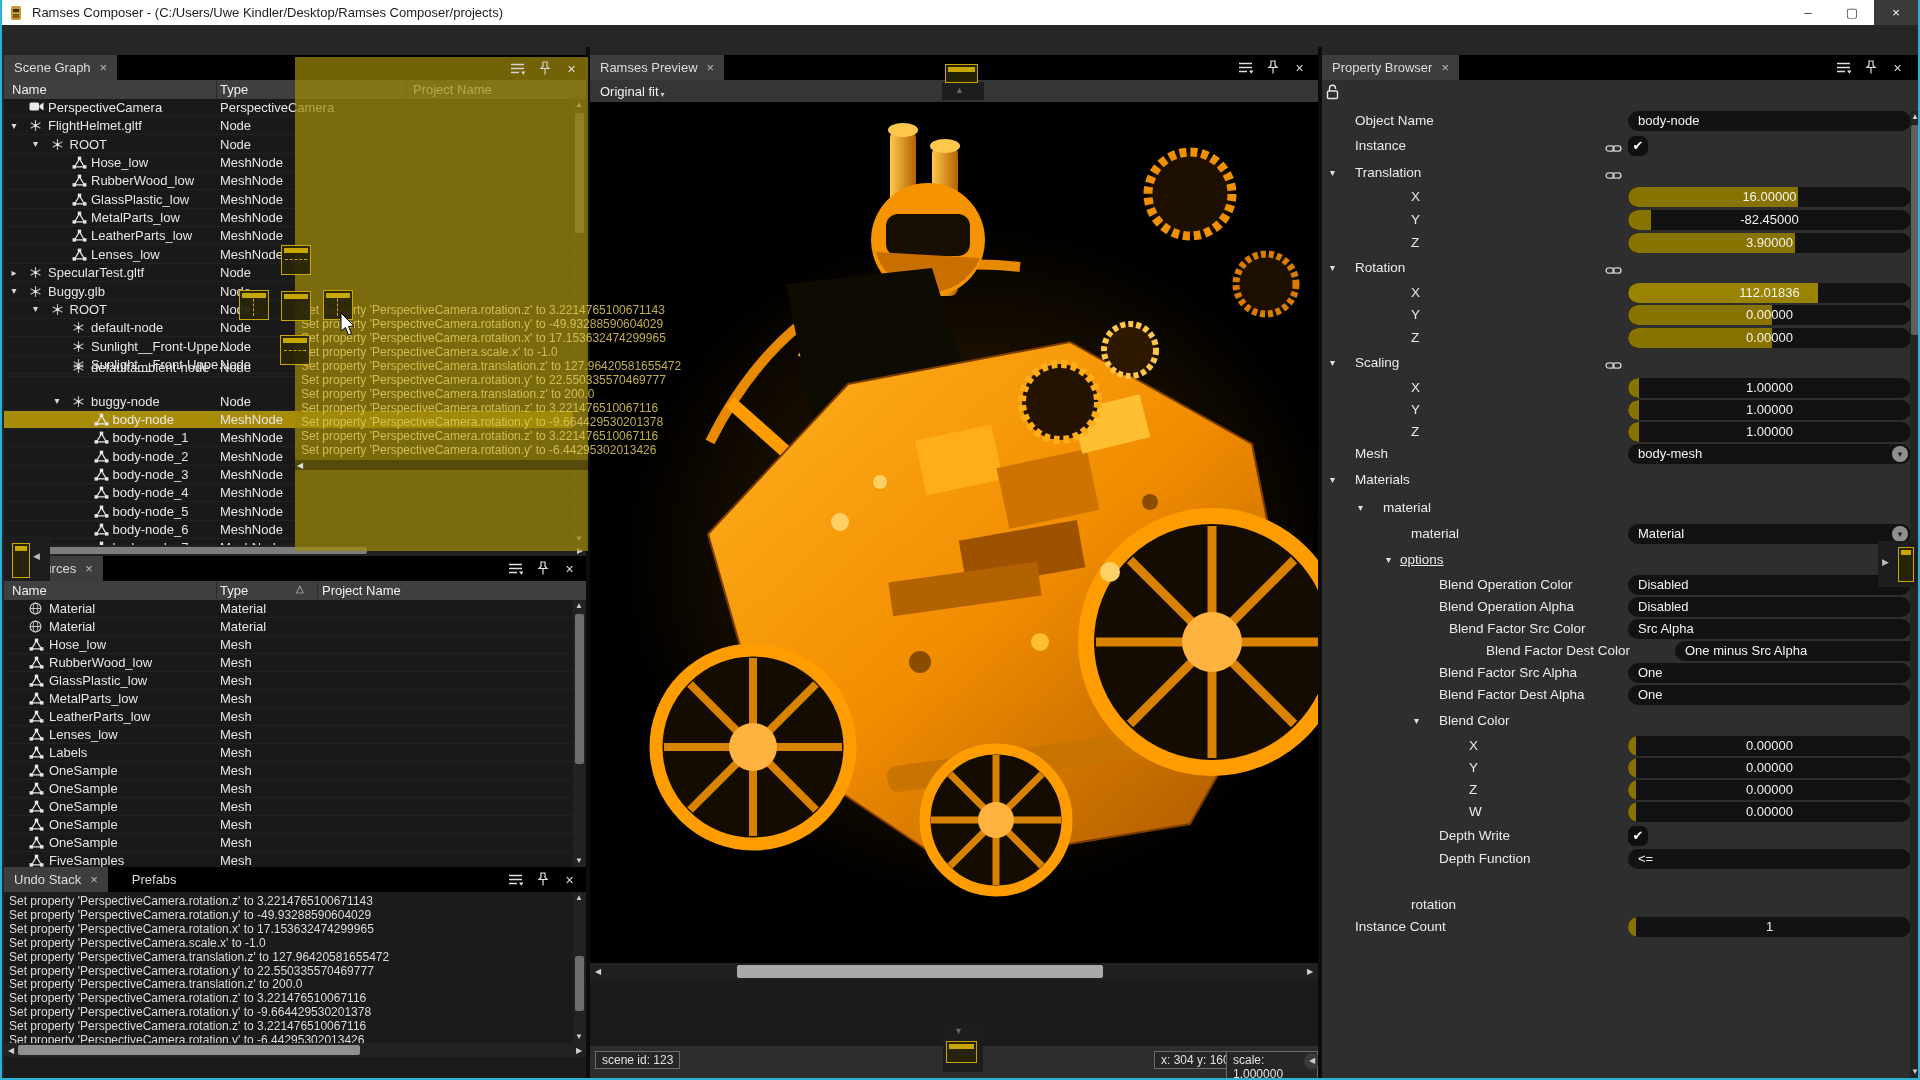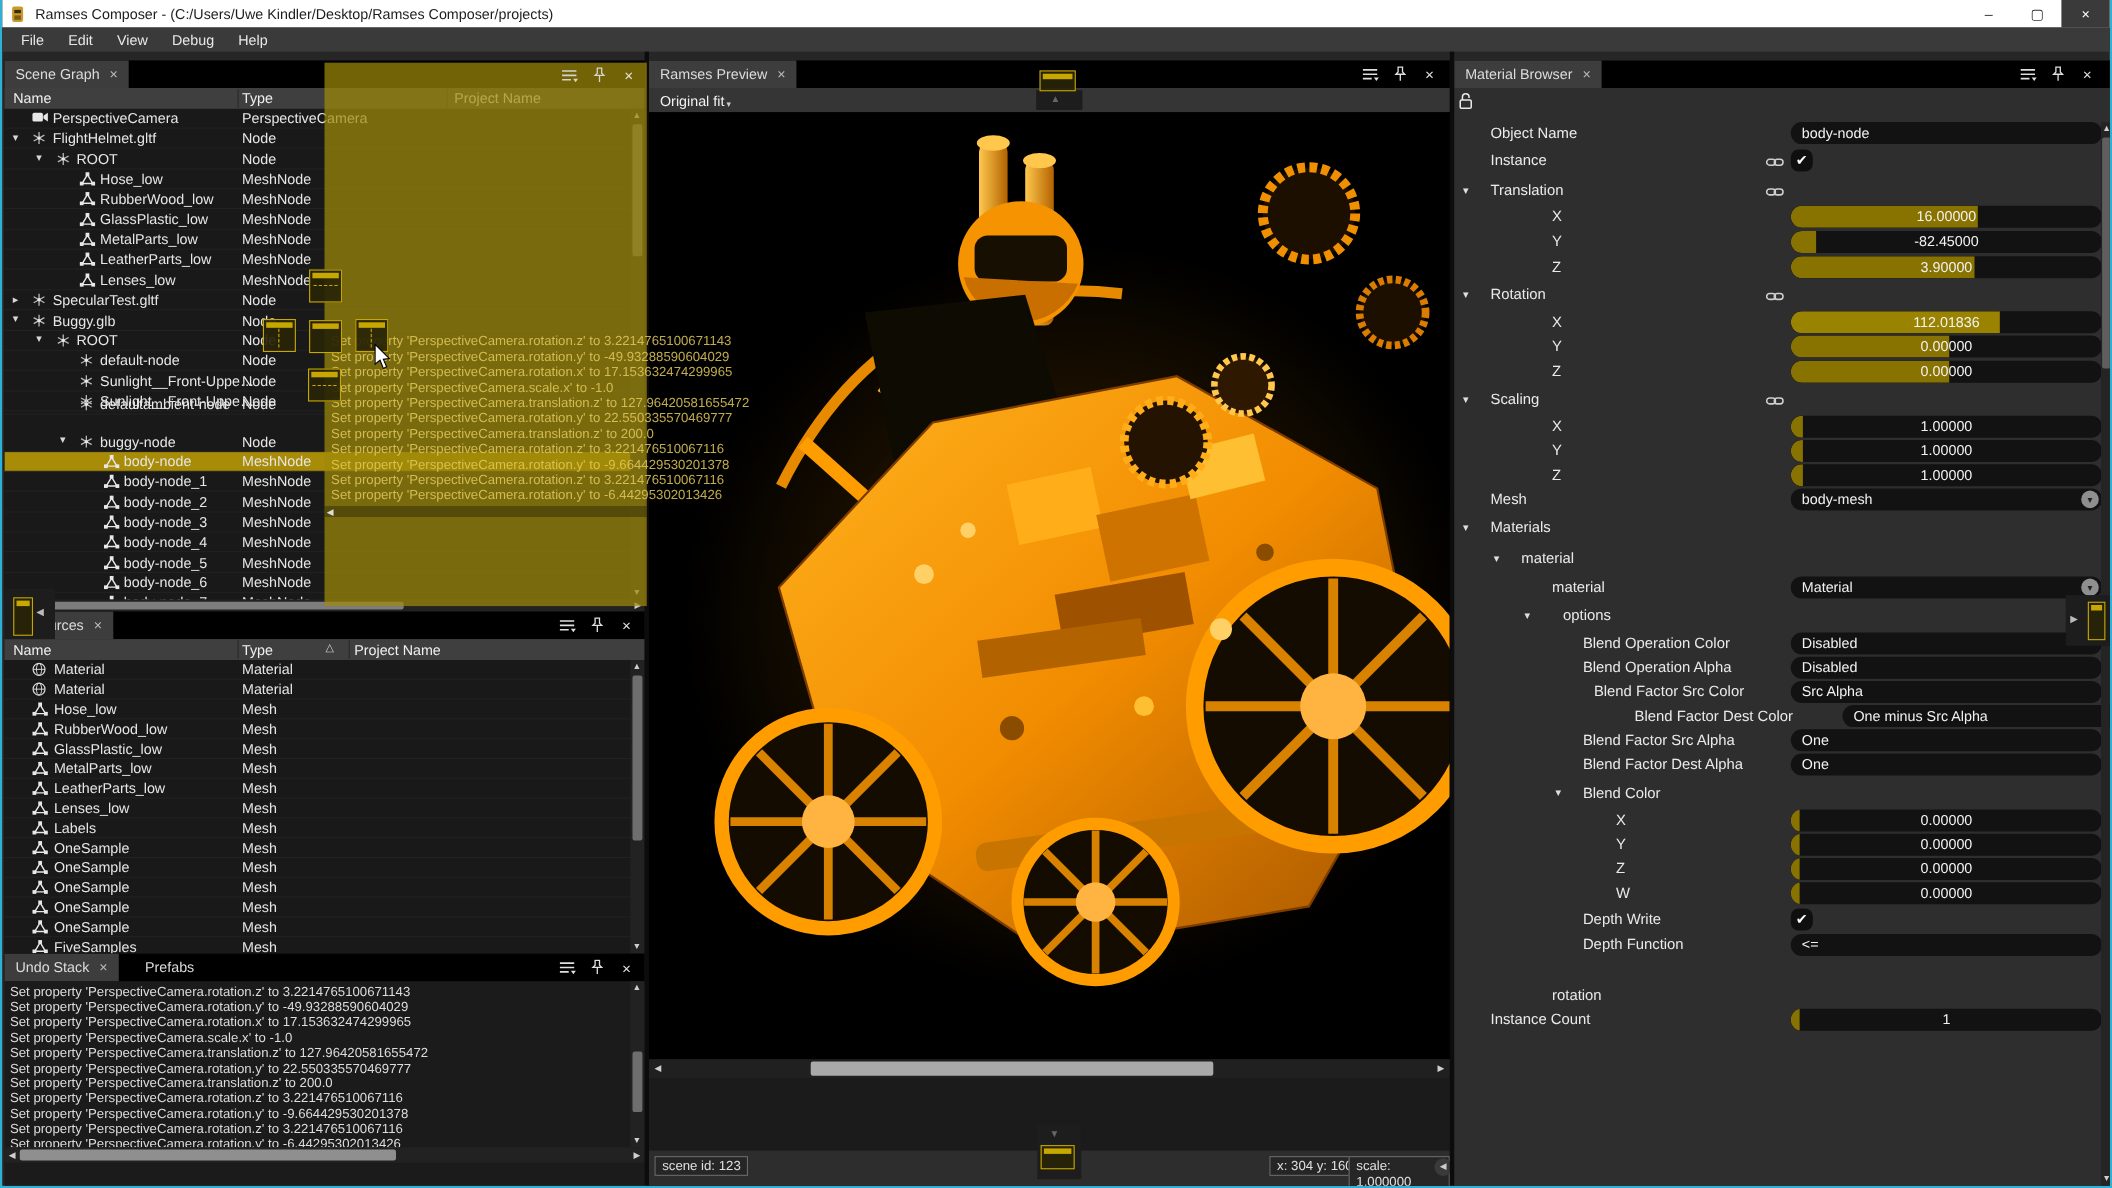--- a/index.html
+++ b/index.html
@@ -83,27 +83,20 @@
         <rect x="5" y="9" width="6" height="4" fill="#7a5c14"></rect>
       </svg>
     <span id="title-text">Ramses Composer -  (C:/Users/Uwe Kindler/Desktop/Ramses Composer/projects)</span>
     <div id="win-controls">
       <div class="winbtn">–</div>
       <div class="winbtn">▢</div>
       <div class="winbtn close">×</div>
     </div>
   </div>
 
-  <div class="abs" id="menubar">
-      <div class="menu-item">File</div>
-      <div class="menu-item">Edit</div>
-      <div class="menu-item">View</div>
-      <div class="menu-item">Debug</div>
-      <div class="menu-item">Help</div>
-    </div>
 
   <div class="abs" style="left:2px;top:55px;width:582px;height:501px;background:#191919;">
     <div class="tabbar">
       <div class="tab active">
         <span>Scene Graph</span>
           <span class="tclose">×</span>
       </div>
     </div>
     <div class="colhdr" style="top:25px;">
       <span style="left:8px">Name</span>
@@ -861,21 +854,21 @@
       <span class="status-box" style="left:5px">scene id: 123</span>
       <span class="status-box" style="left:564px">x: 304 y: 160</span>
       <span class="status-box" style="left:636px">scale: 1.000000</span>
       <span class="abs" style="left:714px;top:7px;width:16px;height:16px;border-radius:50%;background:#3a3a3a;color:#ccc;font-size:8px;text-align:center;line-height:16px;">◀</span>
     </div>
   </div>
 
   <div class="abs" id="props" style="left:1320px;top:55px;width:598px;height:1023px;">
     <div class="tabbar">
       <div class="tab active">
-        <span>Material Browser</span>
+        <span>Property Browser</span>
           <span class="tclose">×</span>
       </div>
     </div>
     <div class="panel-icons" style="right:14px;top:5px;">
       <span class="ibtn">
           <svg width="16" height="13" viewBox="0 0 16 13">
             <g stroke="#e0e0e0" stroke-width="1.5">
               <line x1="1" y1="2.5" x2="14" y2="2.5"></line>
               <line x1="1" y1="6.5" x2="14" y2="6.5"></line>
               <line x1="1" y1="10.5" x2="9" y2="10.5"></line>
@@ -1022,21 +1015,21 @@
         </div>
         <div class="prow" style="top: 469px;">
           <span class="plabel" style="left: 89px;">material</span>
           <div class="pfield ddl">
             <span class="val">Material</span>
             <span class="dd-btn">▾</span>
           </div>
         </div>
         <div class="prow" style="top: 495px;">
           <span class="pchev" style="left: 64px;">▾</span>
-          <span class="plabel" style="left: 99px;">options</span>
+          <span class="plabel" style="left: 78px; text-decoration: underline;">options</span>
         </div>
         <div class="prow" style="top: 520px;">
           <span class="plabel" style="left: 117px;">Blend Operation Color</span>
           <div class="pfield ddl">
             <span class="val">Disabled</span>
           </div>
         </div>
         <div class="prow" style="top: 542px;">
           <span class="plabel" style="left: 117px;">Blend Operation Alpha</span>
           <div class="pfield ddl">

